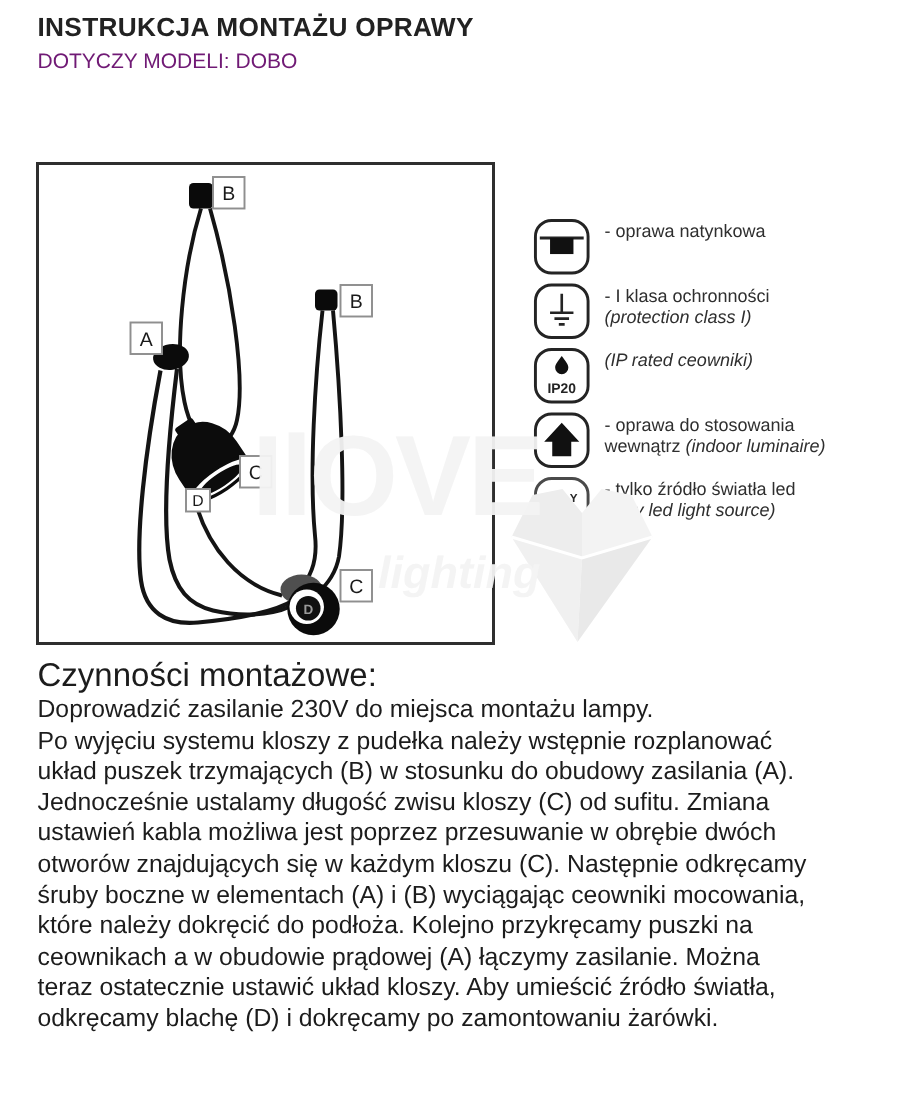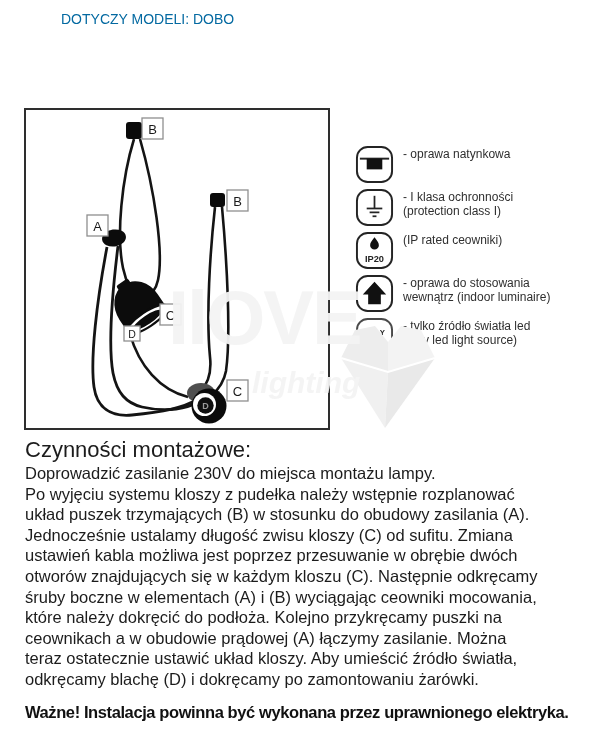--- a/index.html
+++ b/index.html
@@ -1,55 +1,56 @@
 <!DOCTYPE html>
 <html><head>
 <meta charset="utf-8">
 <style>
   html,body{margin:0;padding:0;background:#fff;}
   .page{position:relative;width:608px;height:741px;background:#fff;overflow:hidden;
         font-family:"Liberation Sans","DejaVu Sans",sans-serif;color:#1c1c1c;}
   
   .hdr{position:absolute;left:25px;top:8px;}
   .title{font-size:17.5px;font-weight:bold;letter-spacing:.2px;color:#222;margin:0;}
-  .subtitle{font-size:14px;color:#0369a1;margin-top:3px;margin-left:36px;}
+  .subtitle{font-size:14px;color:#701a75;margin-top:3px;}
   
   .diagram-box{position:absolute;left:24px;top:108px;width:306px;height:322px;
                border:2px solid #2e2e2e;box-sizing:border-box;background:#fff;}
   .diagram-box svg{display:block;}
   .cbl{fill:none;stroke:#141414;}
   .lblbox{fill:#fff;stroke:#8f8f8f;stroke-width:1.3;}
   .lbltxt{font-size:13px;fill:#1a1a1a;text-anchor:middle;}
   .lbltxt-sm{font-size:10.5px;fill:#1a1a1a;text-anchor:middle;}
   
   .legend{position:absolute;left:0;top:0;}
   .legend-row{position:absolute;left:355px;width:245px;}
   .legend-icon{position:absolute;left:0;top:0;width:39px;height:39px;}
   .legend-text{position:absolute;left:48px;top:3px;font-size:12px;line-height:13.5px;color:#2f2f2f;white-space:nowrap;}
-  .it{}
+  .it{font-style:italic;}
   
   .watermark{position:absolute;left:0;top:0;width:500px;height:741px;pointer-events:none;}
   .wm-main{position:absolute;left:168px;top:280px;font-size:76px;font-weight:bold;
            letter-spacing:-2px;color:rgba(243,243,243,.95);line-height:1;}
   .wm-sub{position:absolute;left:252px;top:368px;font-size:30px;font-style:italic;
           font-weight:600;color:rgba(243,243,243,.95);line-height:1;}
   .wm-heart{position:absolute;left:333px;top:316px;}
   
   .steps-heading{position:absolute;left:25px;top:437px;font-size:22px;color:#1c1c1c;}
   .steps-body{position:absolute;left:25px;top:463px;width:578px;margin:0;
               font-size:16.5px;line-height:20.6px;color:#1c1c1c;white-space:pre-line;}
   .warning{position:absolute;left:25px;top:703px;margin:0;font-size:16.5px;font-weight:bold;
            letter-spacing:-.4px;white-space:nowrap;color:#111;}
 </style>
 </head>
 <body>
 
 <div class="page">
 
   <div class="hdr">
+    <h1 class="title">INSTRUKCJA MONTAŻU OPRAWY</h1>
     <div class="subtitle">DOTYCZY MODELI: DOBO</div>
   </div>
 
   <div class="diagram-box">
     <svg width="302" height="318" viewBox="0 0 302 318">
 
       <path class="cbl" stroke-width="2.6" d="M108,29 C96,68 90,125 97,158 C100,173 107,184 113,189"></path>
       <path class="cbl" stroke-width="2.6" d="M114,29 C128,78 138,142 132,170 C130,180 123,187 117,191"></path>
       <path class="cbl" stroke-width="2.8" d="M81,137 C71,190 64,248 68,277 C71,298 85,307 106,305 C138,302 159,297 170,290"></path>
       <path class="cbl" stroke-width="2.8" d="M92,136 C86,185 82,235 87,263 C91,283 100,293 116,297 C142,303 162,298 172,292"></path>
@@ -183,15 +184,14 @@
 Po wyjęciu systemu kloszy z pudełka należy wstępnie rozplanować
 układ puszek trzymających (B) w stosunku do obudowy zasilania (A).
 Jednocześnie ustalamy długość zwisu kloszy (C) od sufitu. Zmiana
 ustawień kabla możliwa jest poprzez przesuwanie w obrębie dwóch
 otworów znajdujących się w każdym kloszu (C). Następnie odkręcamy
 śruby boczne w elementach (A) i (B) wyciągając ceowniki mocowania,
 które należy dokręcić do podłoża. Kolejno przykręcamy puszki na
 ceownikach a w obudowie prądowej (A) łączymy zasilanie. Można
 teraz ostatecznie ustawić układ kloszy. Aby umieścić źródło światła,
 odkręcamy blachę (D) i dokręcamy po zamontowaniu żarówki.</p>
-  <p class="warning">Ważne! Instalacja powinna być wykonana przez uprawnionego elektryka.</p>
 
 </div>
 
 </body></html>

